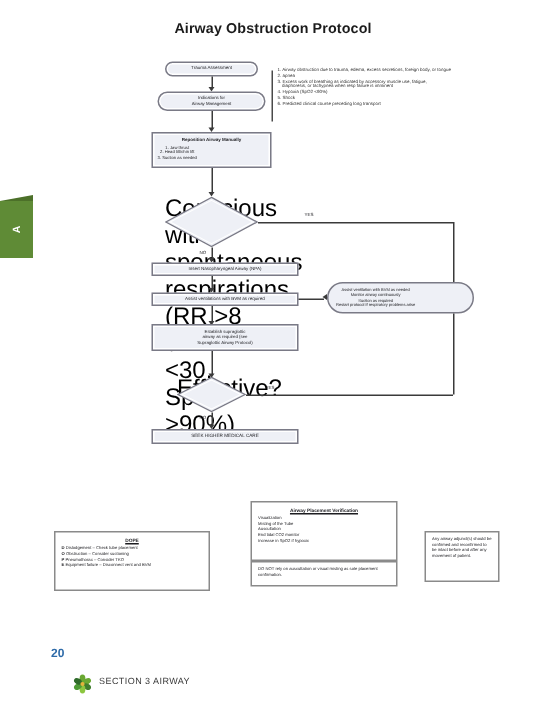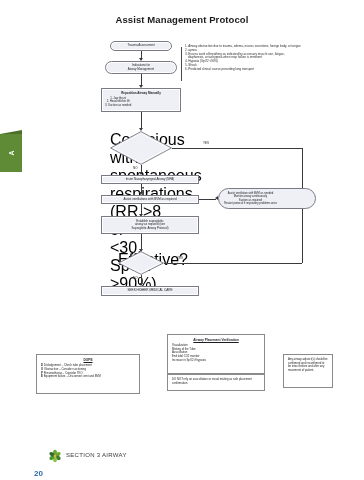--- a/index.html
+++ b/index.html
@@ -34,30 +34,30 @@
   
   .brace{position:absolute;font-size:3px;color:#2d2d2d;line-height:1.28;}
   .brace-line{position:absolute;width:1px;background:#4a4a4a;}
 
   
   .note{box-sizing:border-box;border:1px solid #8a8a8a;background:#ffffff;padding:3px 4px;color:#1c1c20;}
   .note h4{margin:0 0 2px 0;font-size:3.2px;font-weight:bold;text-align:center;text-decoration:underline;}
   .note p{margin:0;font-size:2.8px;line-height:1.3;}
   .note .row{font-size:2.8px;line-height:1.35;white-space:nowrap;}
   .note .row b{font-weight:bold;}
-  #pagenum{left:34px;top:469px;font-size:8px;font-weight:bold;color:#2d6aa8;}
+  #pagenum{left:34px;top:431px;font-size:8px;font-weight:bold;color:#2d6aa8;}
   #sectiontext{left:66px;top:452px;font-size:6px;letter-spacing:.3px;color:#3a3a3a;}
   #flower{left:48px;top:449px;width:14px;height:14px;}
 </style>
 </head>
 <body>
 
 <div id="page">
 
-  <div class="abs" id="title">Assist Management Protocol</div>
+  <div class="abs" id="title">Airway Obstruction Protocol</div>
 
   <div class="abs" id="sidetab">
     <div class="fold"></div>
     <div class="letter">A</div>
   </div>
 
   <div class="abs node stadium inner" style="left:110px;top:41px;width:62px;height:10px;">
     <span class="txt" style="font-size:3px;">Trauma Assessment</span>
   </div>
 

